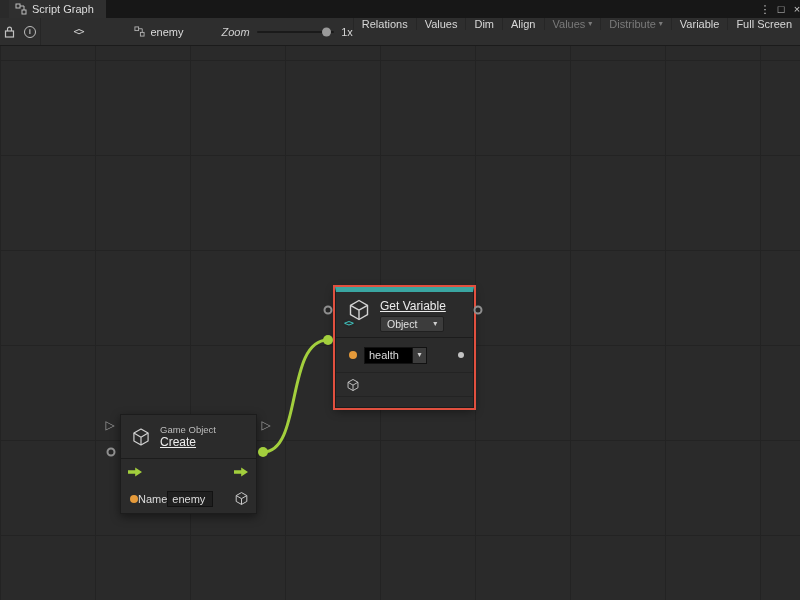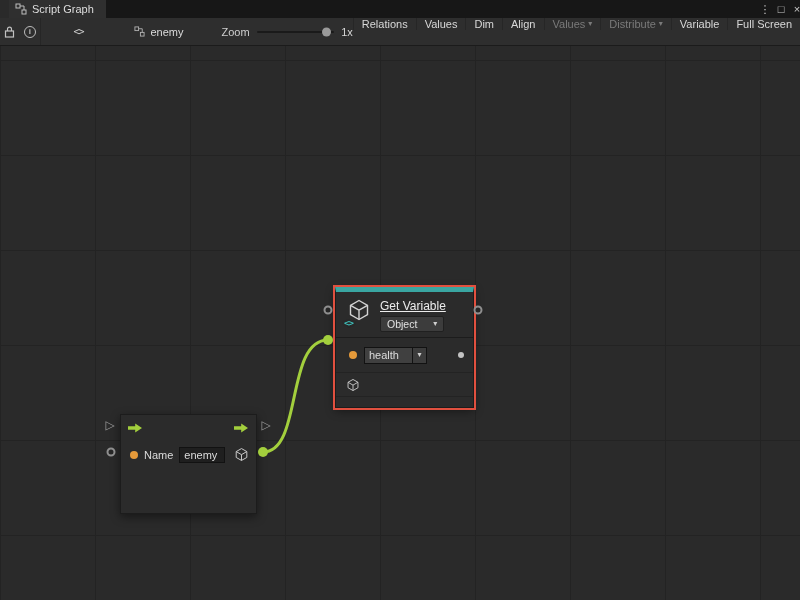--- a/index.html
+++ b/index.html
@@ -44,21 +44,21 @@
     display:flex; align-items:center; justify-content:center;
     font-size:8px; color:#bdbdbd; font-weight:bold;
   }
   .code-glyph{
     font-family:"DejaVu Sans Mono", monospace; font-size:10px; color:#cfcfcf; letter-spacing:-1px;
   }
   .graph-chip{
     display:flex; align-items:center; gap:5px; margin-left:46px;
     font-size:11px; color:#dcdcdc;
   }
-  .zoom-label{ margin-left:38px; color:#cfcfcf; }
+  .zoom-label{ margin-left:38px; color:#cfcfcf;font-style:italic; }
   .zoom-track{
     position:relative; width:86px; height:2px; background:#1a1a1a; border-radius:1px; margin:0 7px;
   }
   .zoom-handle{
     position:absolute; right:3px; top:50%; transform:translateY(-50%);
     width:9px; height:9px; border-radius:50%; background:#9a9a9a;
   }
   .btn-group{ margin-left:auto; display:flex; height:100%; align-items:flex-start; }
   .tool-btn{
     display:flex; align-items:center; gap:3px; padding:0 8px;
@@ -102,37 +102,37 @@
   .node-title{ font-size:12px; color:#ececec;text-decoration:underline; }
   .dropdown{
     display:inline-flex; align-items:center; gap:16px; width:max-content;
     background:#3c3c3c; border:1px solid #202020; border-radius:2px;
     padding:1px 6px; font-size:10.5px; color:#e0e0e0;
   }
   .gv-row1{ height:35px; display:flex; align-items:center; gap:7px; padding:0 9px 0 13px; border-bottom:1px solid #232323; }
   .dot-orange{ width:8px; height:8px; border-radius:50%; background:#e59a3a; flex:none; }
   .field{ display:flex; height:17px; }
   .field input{
-    width:48px; height:17px; background:#404040; border:1px solid #121212; border-right:none;
+    width:48px; height:17px; background:#000000; border:1px solid #121212; border-right:none;
     color:#dcdcdc; font-size:11px; padding:0 4px; font-family:inherit; outline:none;
   }
   .field-arrow{
     width:15px; height:17px; background:#3c3c3c; border:1px solid #121212;
     display:flex; align-items:center; justify-content:center;
   }
   .dot-out{ width:6px; height:6px; border-radius:50%; background:#c3c3c3; margin-left:auto; flex:none; }
   .gv-row2{ height:24px; display:flex; align-items:center; padding:0 10px; border-bottom:1px solid #232323; }
 
   
   .cn{ left:120px; top:368px; width:137px; height:100px; }
   .cn-header{ height:44px; display:flex; align-items:center; gap:9px; padding:0 10px; border-bottom:1px solid #1c1c1c; }
   .cn-titlecol{ display:flex; flex-direction:column; }
   .cn-sub{ font-size:9.5px; color:#bdbdbd; }
   .cn-flow{ height:26px; display:flex; align-items:center; justify-content:space-between; padding:0 7px; }
-  .cn-value{ height:27px; display:flex; align-items:center; gap:6px; padding:0 7px 0 9px;justify-content:center; }
+  .cn-value{ height:27px; display:flex; align-items:center; gap:0; padding:0 7px 0 9px;justify-content:center; }
   .param-label{ font-size:11px; color:#dcdcdc; }
   input.plain{
     width:46px; height:16px; background:#1f1f1f; border:1px solid #121212;
     color:#dcdcdc; font-size:11px; padding:0 4px; font-family:inherit; outline:none;
   }
 
   
   .port{
     position:absolute; width:9px; height:9px; border:2px solid #8f8f8f; border-radius:50%;
     background:#262626; transform:translate(-50%,-50%);
@@ -257,20 +257,30 @@
     </div>
     <div class="gv-row2">
       <svg width="14" height="14" viewBox="0 0 24 24">
         <path d="M12 2.5 20.5 7.3 V16.7 L12 21.5 3.5 16.7 V7.3 Z" fill="none" stroke="#c9c9c9" stroke-width="1.6" stroke-linejoin="round"></path>
         <path d="M12 21.5 V12.2 M3.5 7.3 12 12.2 20.5 7.3" fill="none" stroke="#c9c9c9" stroke-width="1.6" stroke-linejoin="round"></path>
       </svg>
     </div>
   </div>
 
   <div class="node cn">
+    <div class="cn-header">
+      <svg width="20" height="20" viewBox="0 0 24 24">
+        <path d="M12 2.5 20.5 7.3 V16.7 L12 21.5 3.5 16.7 V7.3 Z" fill="none" stroke="#d2d2d2" stroke-width="1.4" stroke-linejoin="round"></path>
+        <path d="M12 21.5 V12.2 M3.5 7.3 12 12.2 20.5 7.3" fill="none" stroke="#d2d2d2" stroke-width="1.4" stroke-linejoin="round"></path>
+      </svg>
+      <div class="cn-titlecol">
+        <span class="cn-sub">Game Object</span>
+        <span class="node-title">Create</span>
+      </div>
+    </div>
     <div class="cn-flow">
       <svg width="15" height="10" viewBox="0 0 15 10">
         <path d="M0 3.2 H7.2 V0.4 L14 5 L7.2 9.6 V6.8 H0 Z" fill="#a3cf3d"></path>
       </svg>
       <svg width="15" height="10" viewBox="0 0 15 10">
         <path d="M0 3.2 H7.2 V0.4 L14 5 L7.2 9.6 V6.8 H0 Z" fill="#a3cf3d"></path>
       </svg>
     </div>
     <div class="cn-value">
       <span class="dot-orange"></span>

